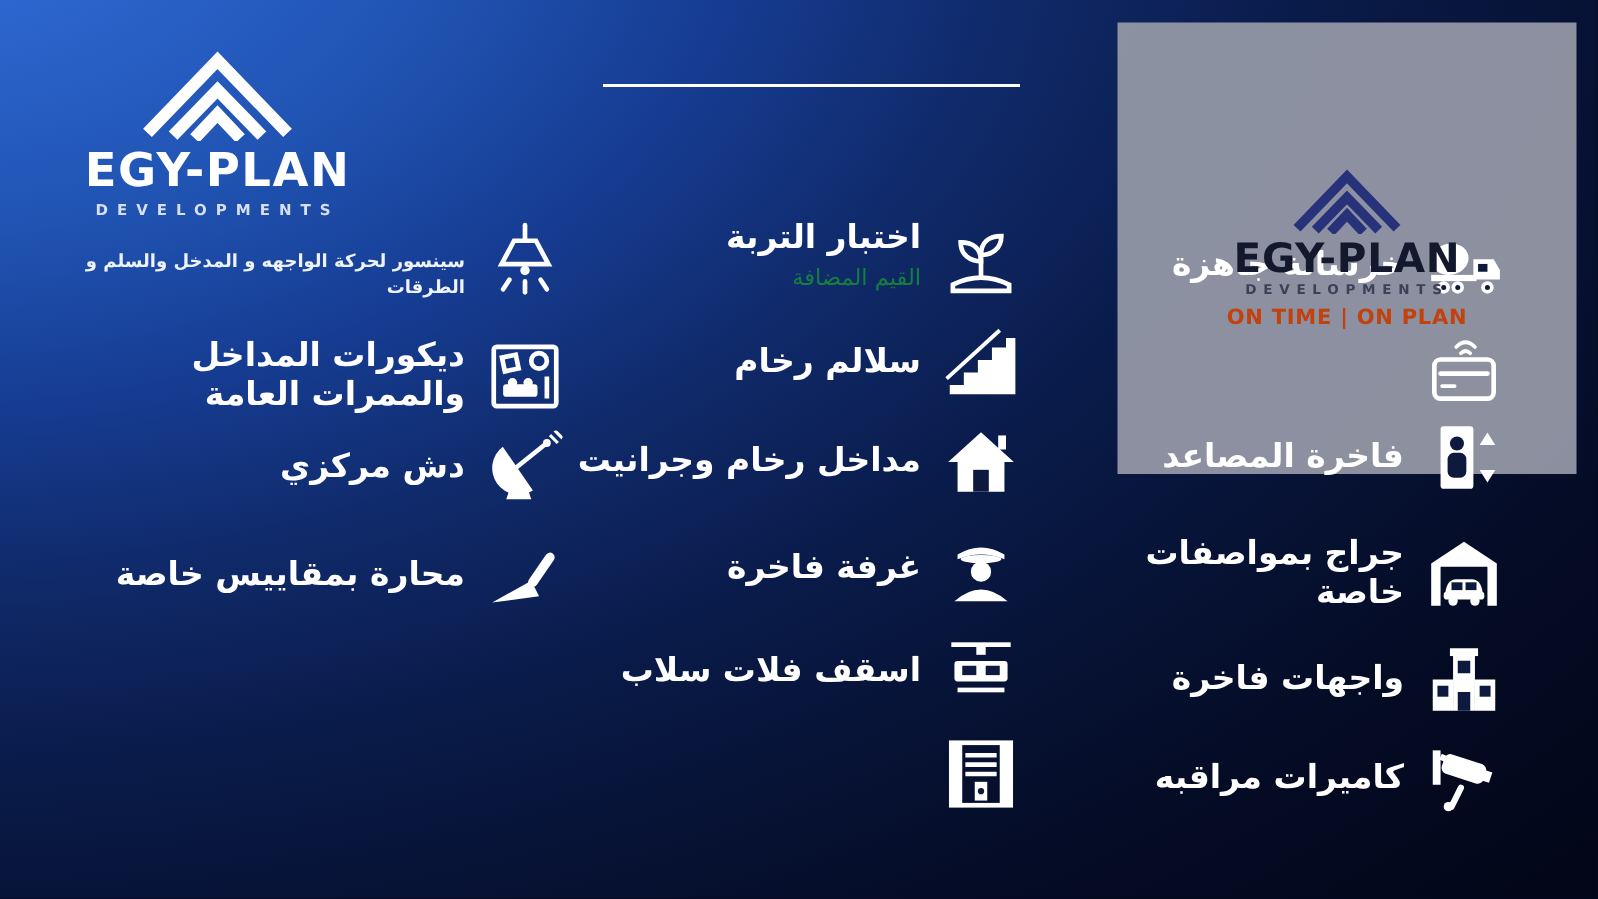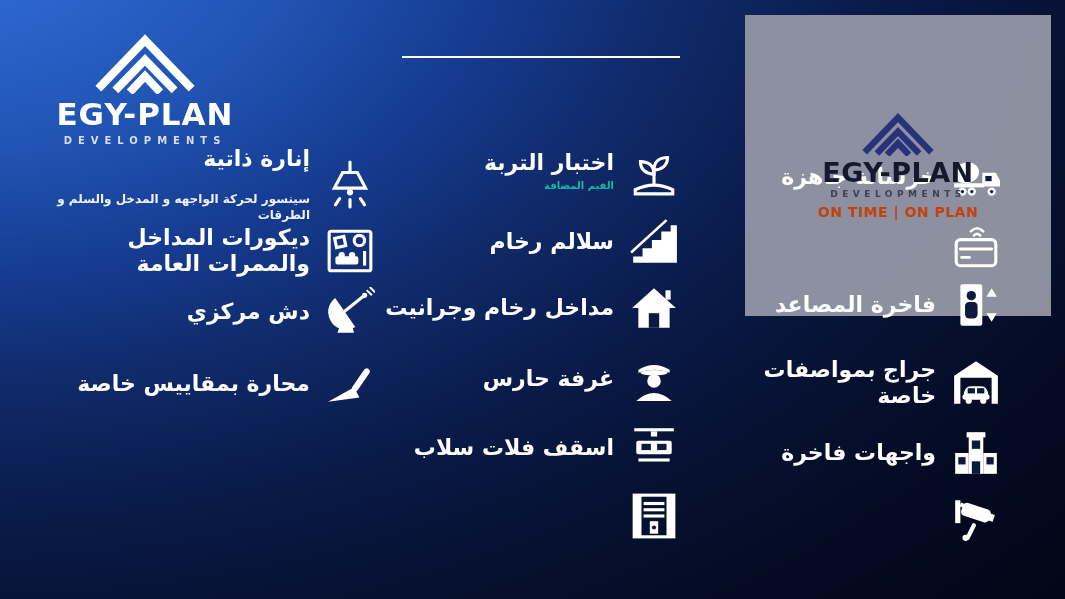--- a/index.html
+++ b/index.html
@@ -35,21 +35,21 @@
   .feat { position:absolute; display:flex; direction:rtl; align-items:center;
           gap:13px; min-height:54px; z-index:2; }
   .fl { left:47px;  width:330px; }
   .fm { left:371px; width:310px; }
   .fr { left:703px; width:300px; }
   .ficon { width:54px; height:54px; flex:0 0 54px; display:flex; align-items:center; justify-content:center; }
   .ficon svg { width:50px; height:50px; display:block; }
   .ftxt { flex:1; text-align:right; }
   .flabel { font-size:22px; font-weight:700; line-height:1.18; }
   .fsub   { font-size:12px; font-weight:600; line-height:1.35; color:#eef2fa; margin-top:19px; }
-  .fsub-big { font-size:10px; font-weight:700; color:#14b8a6; margin-top:3px; }
+  .fsub-big { font-size:15px; font-weight:400; color:#15803d; margin-top:3px; }
 </style>
 </head>
 <body>
 
 <div class="logo">
   <span>
     <svg width="120" height="70" viewBox="0 0 120 78">
       <g fill="none" stroke="#ffffff" stroke-width="9">
         <polyline points="8,72 60,18 112,72"></polyline>
         <polyline points="27,74 60,40 93,74"></polyline>
@@ -88,21 +88,20 @@
       <line x1="24" y1="2" x2="24" y2="12"></line>
       <path d="M9 27 L39 27 L31 12 L17 12 Z"></path>
       <line x1="14" y1="37" x2="10" y2="43"></line>
           <line x1="24" y1="38" x2="24" y2="45"></line>
           <line x1="34" y1="37" x2="38" y2="43"></line>
     </g>
         <circle cx="24" cy="31" r="3" fill="#fff"></circle>
       </svg>
   </span>
   <div class="ftxt">
-    <div class="flabel">إنارة ذاتية</div>
     <div class="fsub">سينسور لحركة الواجهه و المدخل والسلم و الطرقات</div>
   </div>
 </div>
 
 <div class="feat fl" style="top:224px">
   <span class="ficon">
     <svg viewBox="0 0 48 48">
         <g stroke="#fff" fill="none" stroke-width="3">
       <rect x="4" y="5" width="40" height="38" rx="2"></rect>
       <rect x="10" y="11" width="9" height="9" transform="rotate(-12 14 15)"></rect>
@@ -191,21 +190,21 @@
 <div class="feat fm" style="top:352px">
   <span class="ficon">
     <svg viewBox="0 0 48 48">
       <path d="M9 15 Q24 6 39 15 L39 18 Q24 12 9 18 Z" fill="#fff"></path>
       <ellipse cx="24" cy="18" rx="13" ry="2.6" fill="#fff"></ellipse>
       <circle cx="24" cy="26" r="6.5" fill="#fff"></circle>
       <path d="M7 45 Q24 30 41 45 Z" fill="#fff"></path>
     </svg>
   </span>
   <div class="ftxt">
-    <div class="flabel">غرفة حارس</div>
+    <div class="flabel">غرفة فاخرة</div>
   </div>
 </div>
 
 <div class="feat fm" style="top:421px">
   <span class="ficon">
     <svg viewBox="0 0 48 48">
       <rect x="5" y="5" width="38" height="3" fill="#fff"></rect>
       <rect x="21" y="8" width="6" height="5" fill="#fff"></rect>
       <rect x="7" y="17" width="34" height="13" rx="2" fill="#fff"></rect>
       <rect x="12" y="20" width="9" height="6" fill="#0d1a3e"></rect>
@@ -323,13 +322,16 @@
       <g transform="rotate(18 26 18)">
         <rect x="10" y="12" width="28" height="13" rx="4" fill="#fff"></rect>
         <rect x="36" y="15" width="6" height="7" fill="#fff"></rect>
       </g>
       <rect x="4" y="6" width="5" height="22" fill="#fff"></rect>
       <line x1="9" y1="10" x2="18" y2="14" stroke="#fff" stroke-width="4"></line>
       <line x1="22" y1="30" x2="16" y2="42" stroke="#fff" stroke-width="4" stroke-linecap="round"></line>
       <circle cx="14" cy="42" r="3" fill="#fff"></circle>
     </svg>
   </span>
+  <div class="ftxt">
+    <div class="flabel">كاميرات مراقبه</div>
+  </div>
 </div>
 
 </body></html>

